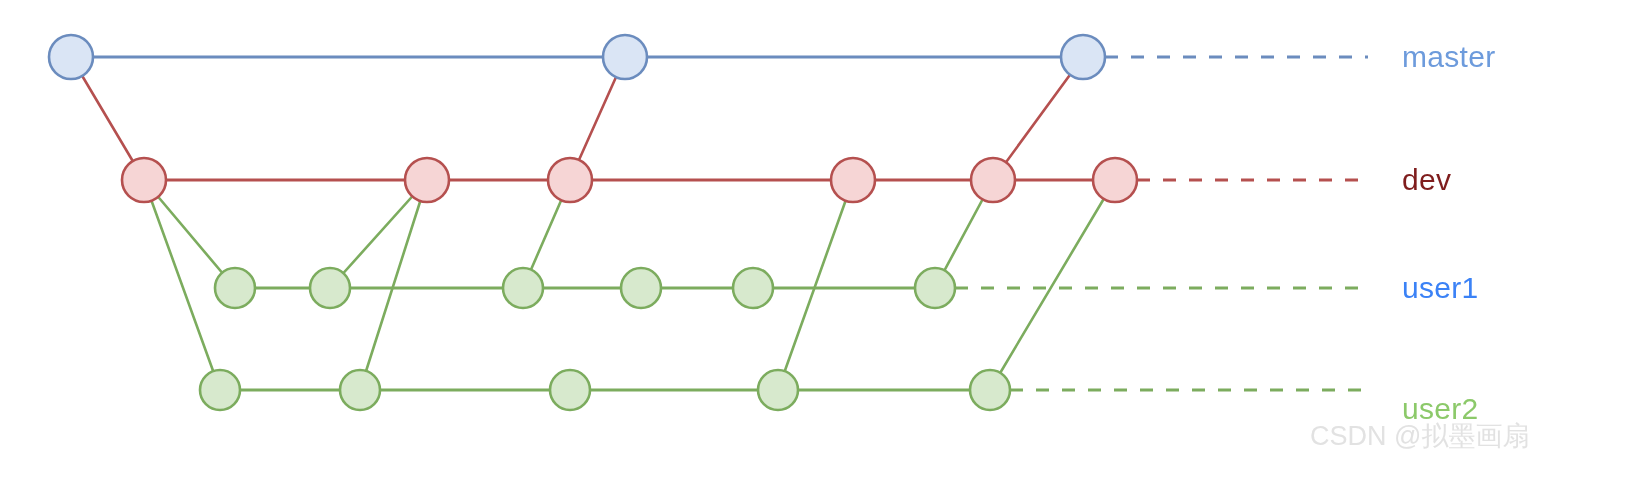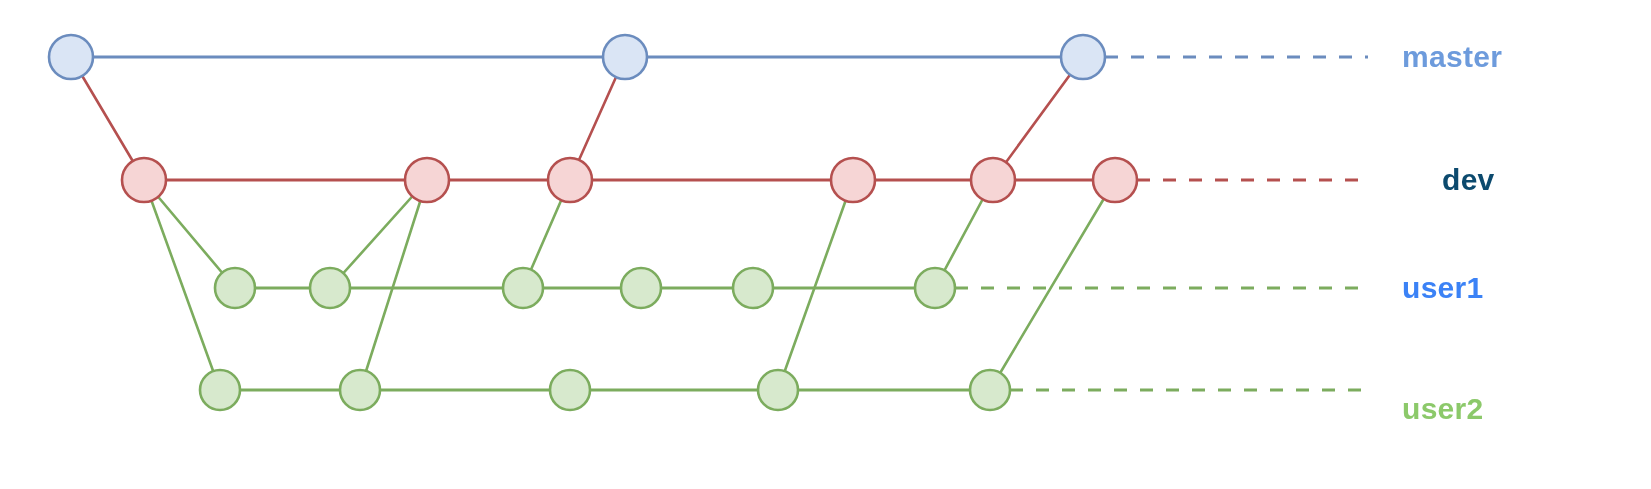--- a/index.html
+++ b/index.html
@@ -24,21 +24,20 @@
     left: 0;
     width: 1651px;
     height: 489px;
   }
   .branch-label {
     position: absolute;
     font-size: 30px;
     font-family: "Liberation Sans", sans-serif;
     white-space: nowrap;
     letter-spacing: 0.3px;
-    font-weight: bold;
   }
   .watermark {
     position: absolute;
     font-size: 27px;
     color: #e2e2e2;
     font-family: "Liberation Sans", sans-serif;
     white-space: nowrap;
     user-select: none;
   }
 </style>
@@ -92,20 +91,21 @@
         <circle cx="220" cy="390" r="20" fill="#d7e9cd" stroke="#7cac5e" stroke-width="2.6"></circle>
         <circle cx="360" cy="390" r="20" fill="#d7e9cd" stroke="#7cac5e" stroke-width="2.6"></circle>
         <circle cx="570" cy="390" r="20" fill="#d7e9cd" stroke="#7cac5e" stroke-width="2.6"></circle>
         <circle cx="778" cy="390" r="20" fill="#d7e9cd" stroke="#7cac5e" stroke-width="2.6"></circle>
         <circle cx="990" cy="390" r="20" fill="#d7e9cd" stroke="#7cac5e" stroke-width="2.6"></circle>
       </g>
   </svg>
 
   <div class="branch-label" style="left:1402px; top:40px; color:#6d9bdc;">master</div>
 
-  <div class="branch-label" style="left:1442px; top:163px; color:#0c4a6e;">dev</div>
+  <div class="branch-label" style="left:1402px; top:163px; color:#7f1d1d;">dev</div>
 
   <div class="branch-label" style="left:1402px; top:271px; color:#3b82f6;">user1</div>
 
   <div class="branch-label" style="left:1402px; top:373px; color:#8cc96a;margin-top:19px;">user2</div>
 
+  <div class="watermark" style="left:1310px; top:418px;">CSDN @拟墨画扇</div>
 
 </div>
 
 </body></html>

